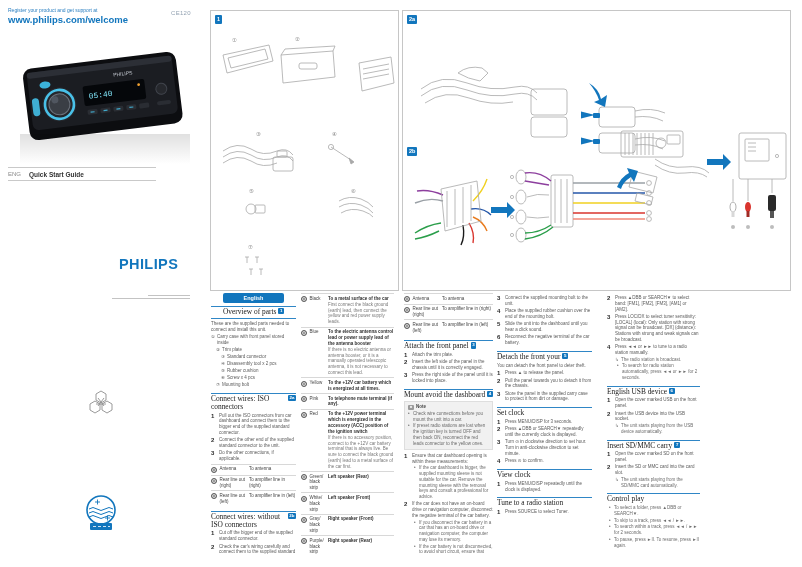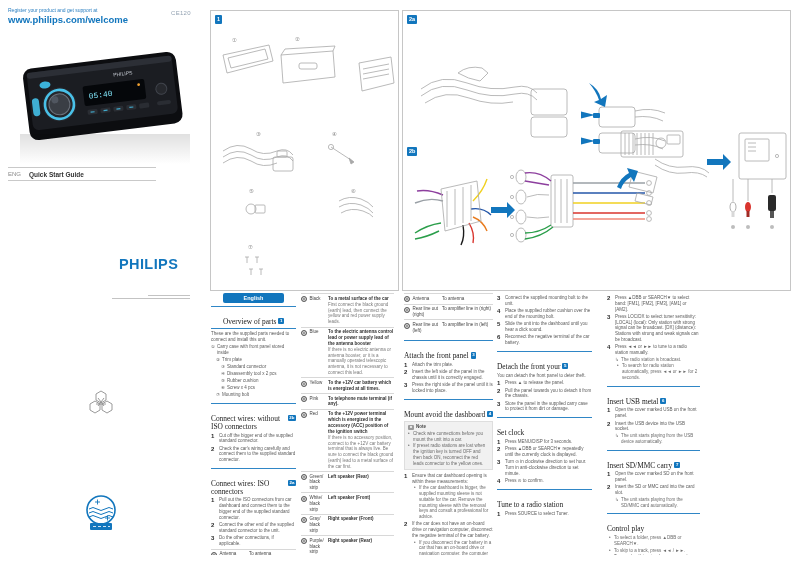--- a/index.html
+++ b/index.html
@@ -28,21 +28,21 @@
   .bigbadge{font-size:5.5px;padding:1.5px 2px;}
   .b-s1{left:4px;top:4px;} .b-s2a{left:4px;top:4px;} .b-s2b{left:4px;top:136px;}
 
   
   .col{position:absolute;top:293px;height:262px;overflow:hidden;font-size:4.5px;line-height:1.28;color:#5a5a5a;}
   .c1{left:211px;width:85px;} .c2{left:301px;width:93px;} .c3{left:404px;width:89px;}
   .c4{left:497px;width:95px;} .c5{left:607px;width:93px;}
 
   .engbar{background:#1276bd;color:#fff;font-weight:bold;font-size:5.5px;text-align:center;
           padding:1.5px 0;border-radius:2px;width:72%;margin:0 auto 3px;}
-  .sect{border-top:1px solid #2f86c6;margin-top:5px;padding-top:10px;}
+  .sect{border-top:1px solid #2f86c6;margin-top:5px;padding-top:0;}
   .sect.nl{border-top:none;margin-top:2px;}
   .h{display:flex;gap:2px;align-items:flex-start;margin:1px 0 2px;}
   .h.center{justify-content:center;border-bottom:1px solid #2f86c6;padding-bottom:2px;}
   .ht{font-family:"Liberation Serif",serif;font-size:7.4px;color:#1a1a1a;line-height:1.05;}
   .intro{margin:2px 0;}
 
   .plist{margin:1px 0;}
   .pitem{display:flex;gap:2px;margin:1.3px 0;}
   .pn{color:#444;flex:none;}
   .ind1{margin-left:5px;} .ind2{margin-left:10px;}
@@ -353,31 +353,20 @@
           </div>
         <div class="pitem ind1">
             <span class="pn">⑦</span>
             <span>Mounting bolt</span>
           </div>
       </div>
     </div>
 
     <div class="sect">
       <div class="h">
-        <span class="ht">Connect wires: without ISO connectors</span>
-        <span class="badge">2b</span>
-      </div>
-      <ol class="steps">
-        <li>Cut off the bigger end of the supplied standard connector.</li>
-        <li>Check the car's wiring carefully and connect them to the supplied standard connector.</li>
-      </ol>
-    </div>
-
-    <div class="sect">
-      <div class="h">
         <span class="ht">Connect wires: ISO connectors</span>
         <span class="badge">2a</span>
       </div>
       <ol class="steps">
         <li>Pull out the ISO connectors from car dashboard and connect them to the bigger end of the supplied standard connector.</li>
         <li>Connect the other end of the supplied standard connector to the unit.</li>
         <li>Do the other connections, if applicable.</li>
       </ol>
       <div>
         <div class="wr">
@@ -389,20 +378,31 @@
             <span class="wi"></span>
             <span class="ln">Rear line out (right)</span>
             <span class="lt">To amplifier line in (right)</span>
           </div>
         <div class="wr">
             <span class="wi"></span>
             <span class="ln">Rear line out (left)</span>
             <span class="lt">To amplifier line in (left)</span>
           </div>
       </div>
+    </div>
+
+    <div class="sect">
+      <div class="h">
+        <span class="ht">Connect wires: without ISO connectors</span>
+        <span class="badge">2b</span>
+      </div>
+      <ol class="steps">
+        <li>Cut off the bigger end of the supplied standard connector.</li>
+        <li>Check the car's wiring carefully and connect them to the supplied standard connector.</li>
+      </ol>
     </div>
   </div>
 
   <div class="col c2">
     <div>
       <div class="wr">
           <span class="wi"></span>
           <span class="wn">Black</span>
           <div class="wd">
             <div class="wb">To a metal surface of the car</div>
@@ -556,20 +556,28 @@
           <span class="ht">Set clock</span>
         </div>
       <ol class="steps">
         <li>Press MENU/DISP for 3 seconds.</li>
         <li>Press ▲DBB or SEARCH▼ repeatedly until the currently clock is displayed.</li>
         <li>Turn ⊙ in clockwise direction to set hour. Turn in anti-clockwise direction to set minute.</li>
         <li>Press ⊙ to confirm.</li>
       </ol>
     </div>
 
+    <div class="sect">
+      <div class="h">
+          <span class="ht">View clock</span>
+        </div>
+      <ol class="steps">
+        <li>Press MENU/DISP repeatedly until the clock is displayed.</li>
+      </ol>
+    </div>
 
     <div class="sect">
       <div class="h">
           <span class="ht">Tune to a radio station</span>
         </div>
       <ol class="steps">
         <li>Press SOURCE to select Tuner.</li>
       </ol>
     </div>
   </div>
@@ -580,21 +588,21 @@
       <li>Press LOC/DX to select tuner sensitivity: [LOCAL] (local): Only station with strong signal can be broadcast. [DX] (distance): Stations with strong and weak signals can be broadcast.</li>
       <li>
         <span>Press ◄◄ or ►► to tune to a radio station manually.</span>
         <div class="res">The radio station is broadcast.</div>
         <div class="bl">To search for radio station automatically, press ◄◄ or ►► for 2 seconds.</div>
       </li>
     </ol>
 
     <div class="sect">
       <div class="h">
-        <span class="ht">Insert USB metal</span>
+        <span class="ht">English USB device</span>
         <span class="badge">6</span>
       </div>
       <ol class="steps">
         <li>Open the cover marked USB on the front panel.</li>
         <li>
           <span>Insert the USB device into the USB socket.</span>
           <div class="res">The unit starts playing from the USB device automatically.</div>
         </li>
       </ol>
     </div>

